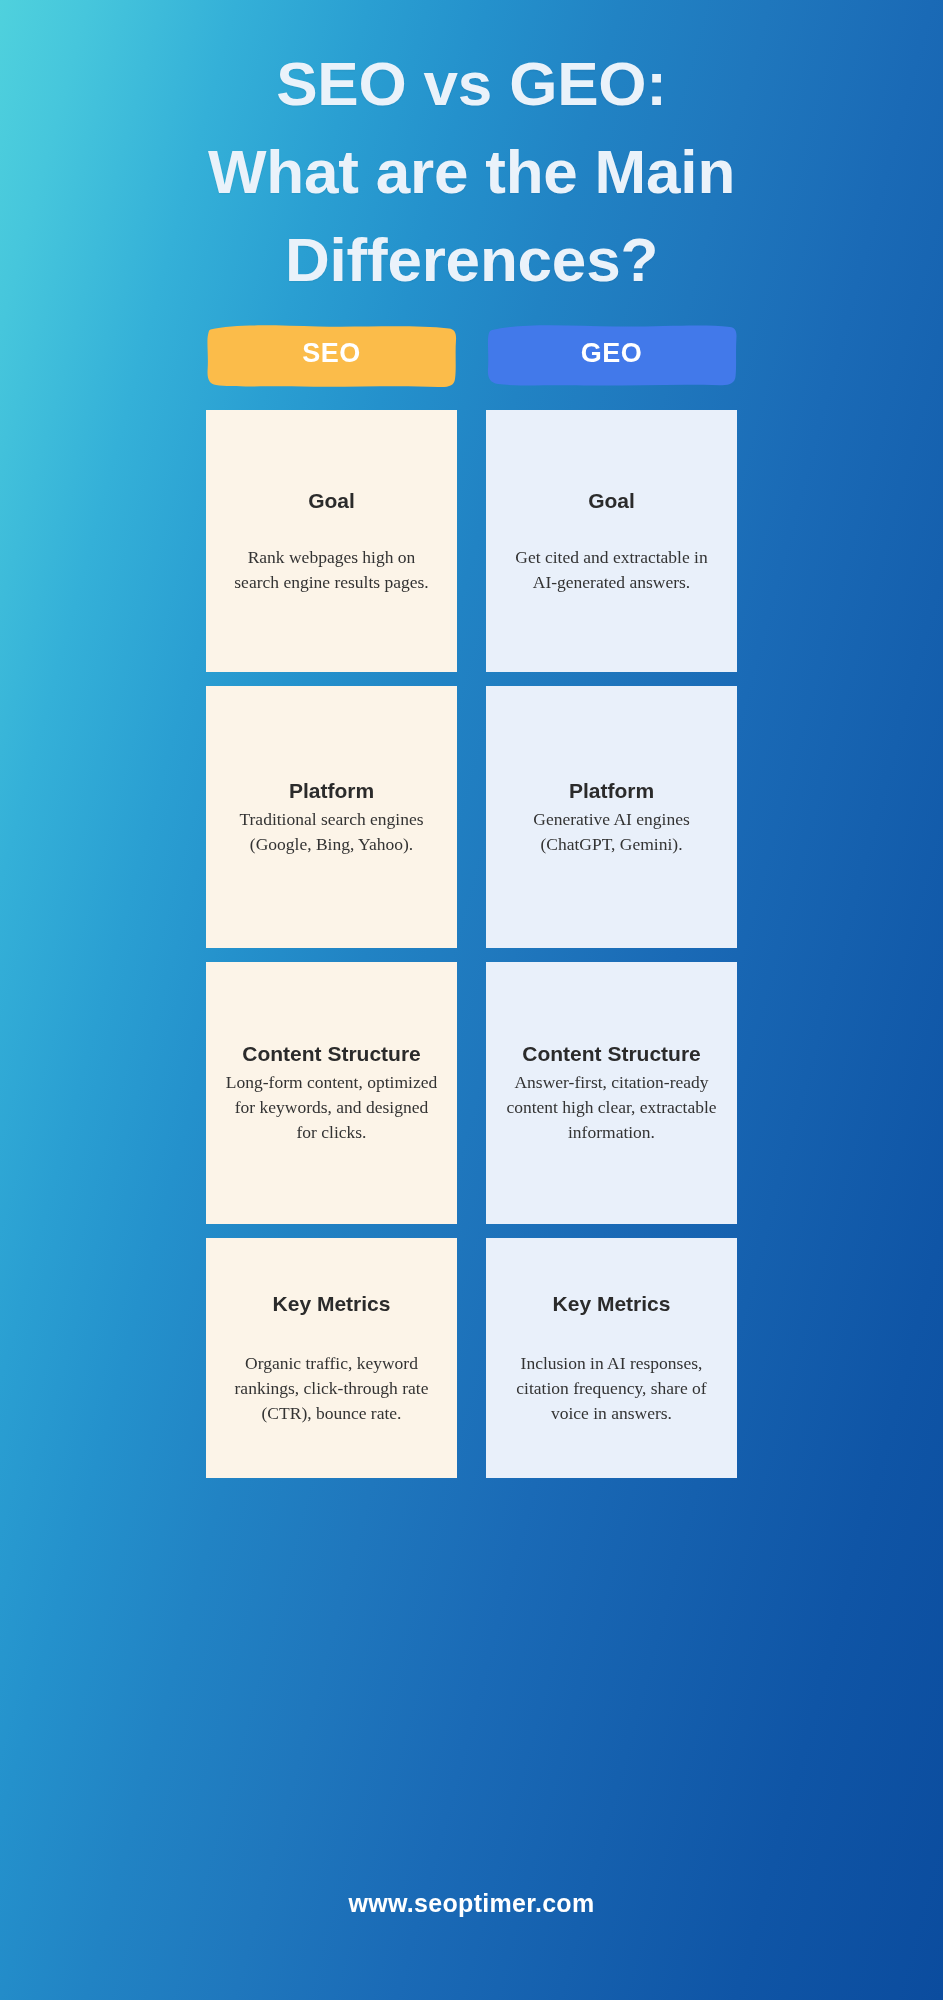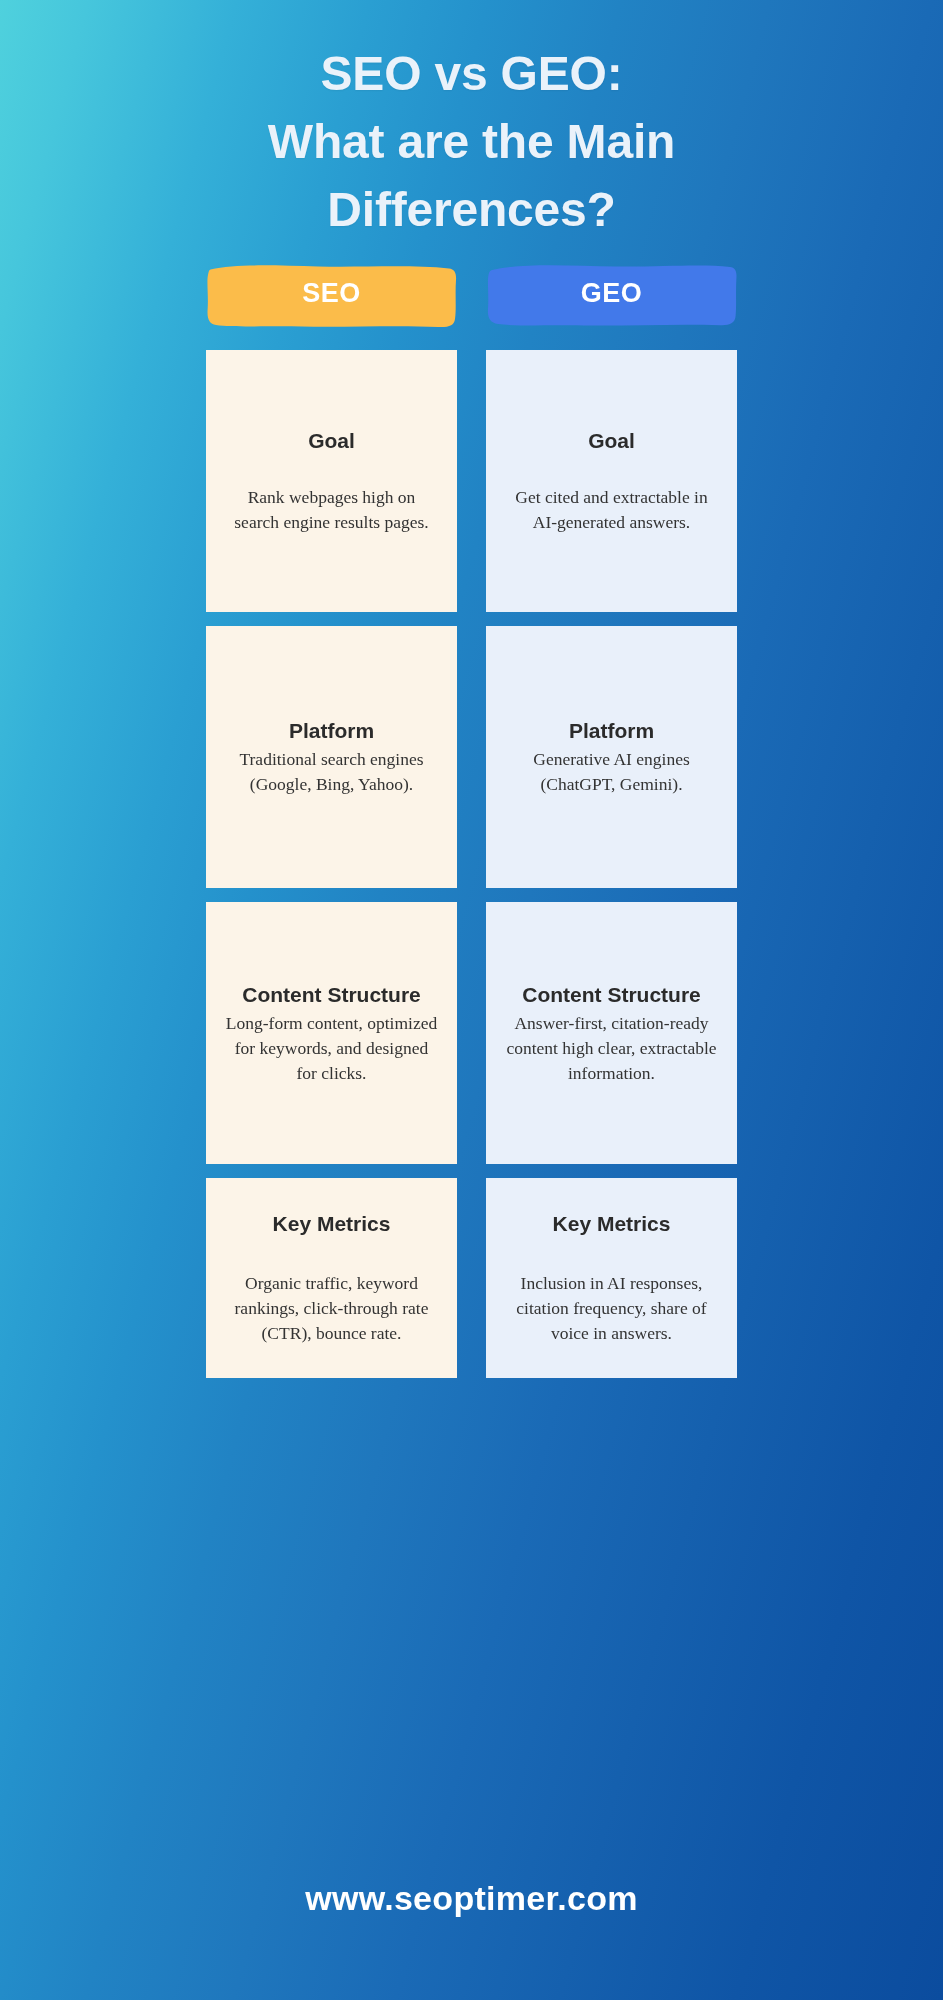--- a/index.html
+++ b/index.html
@@ -38,21 +38,21 @@
   }
 
   
   .title-block {
     width:700px;
     margin-top:40px;
     text-align:center;
   }
   .title-line {
     color:#eaf2fa;
-    font-size:48px;
+    font-size:62px;
     font-weight:bold;
     line-height:1.42;
     letter-spacing:-0.2px;
     text-shadow:0 1px 2px rgba(0,0,0,0.06);
   }
 
   
   .tabs-row {
     width:531px;
     margin-top:12px;
@@ -101,21 +101,21 @@
     justify-content:center;
     padding:14px 16px;
     text-align:center;
   }
   .card-seo { background:#fcf4e8; }
   .card-geo { background:#e9f0fa; }
 
   .r-goal .card     { height:262px;gap:28px; }
   .r-platform .card { height:262px; }
   .r-content .card  { height:262px; }
-  .r-metrics .card  { height:200px;gap:31px; }
+  .r-metrics .card  { height:240px;gap:31px; }
 
   .card-title {
     color:#2b2b2b;
     font-size:21px;
     font-weight:bold;
     line-height:1.25;
     margin-bottom:3px;
   }
   .card-body {
     color:#333333;
@@ -128,21 +128,21 @@
   
   .footer {
     position:absolute;
     left:0;
     right:0;
     bottom:82px;
     text-align:center;
   }
   .footer-url {
     color:#ffffff;
-    font-size:34px;
+    font-size:25px;
     font-weight:bold;
     letter-spacing:0.3px;
   }
 </style>
 </head>
 <body>
 
 <div class="infographic">
 
   <div class="title-block">

